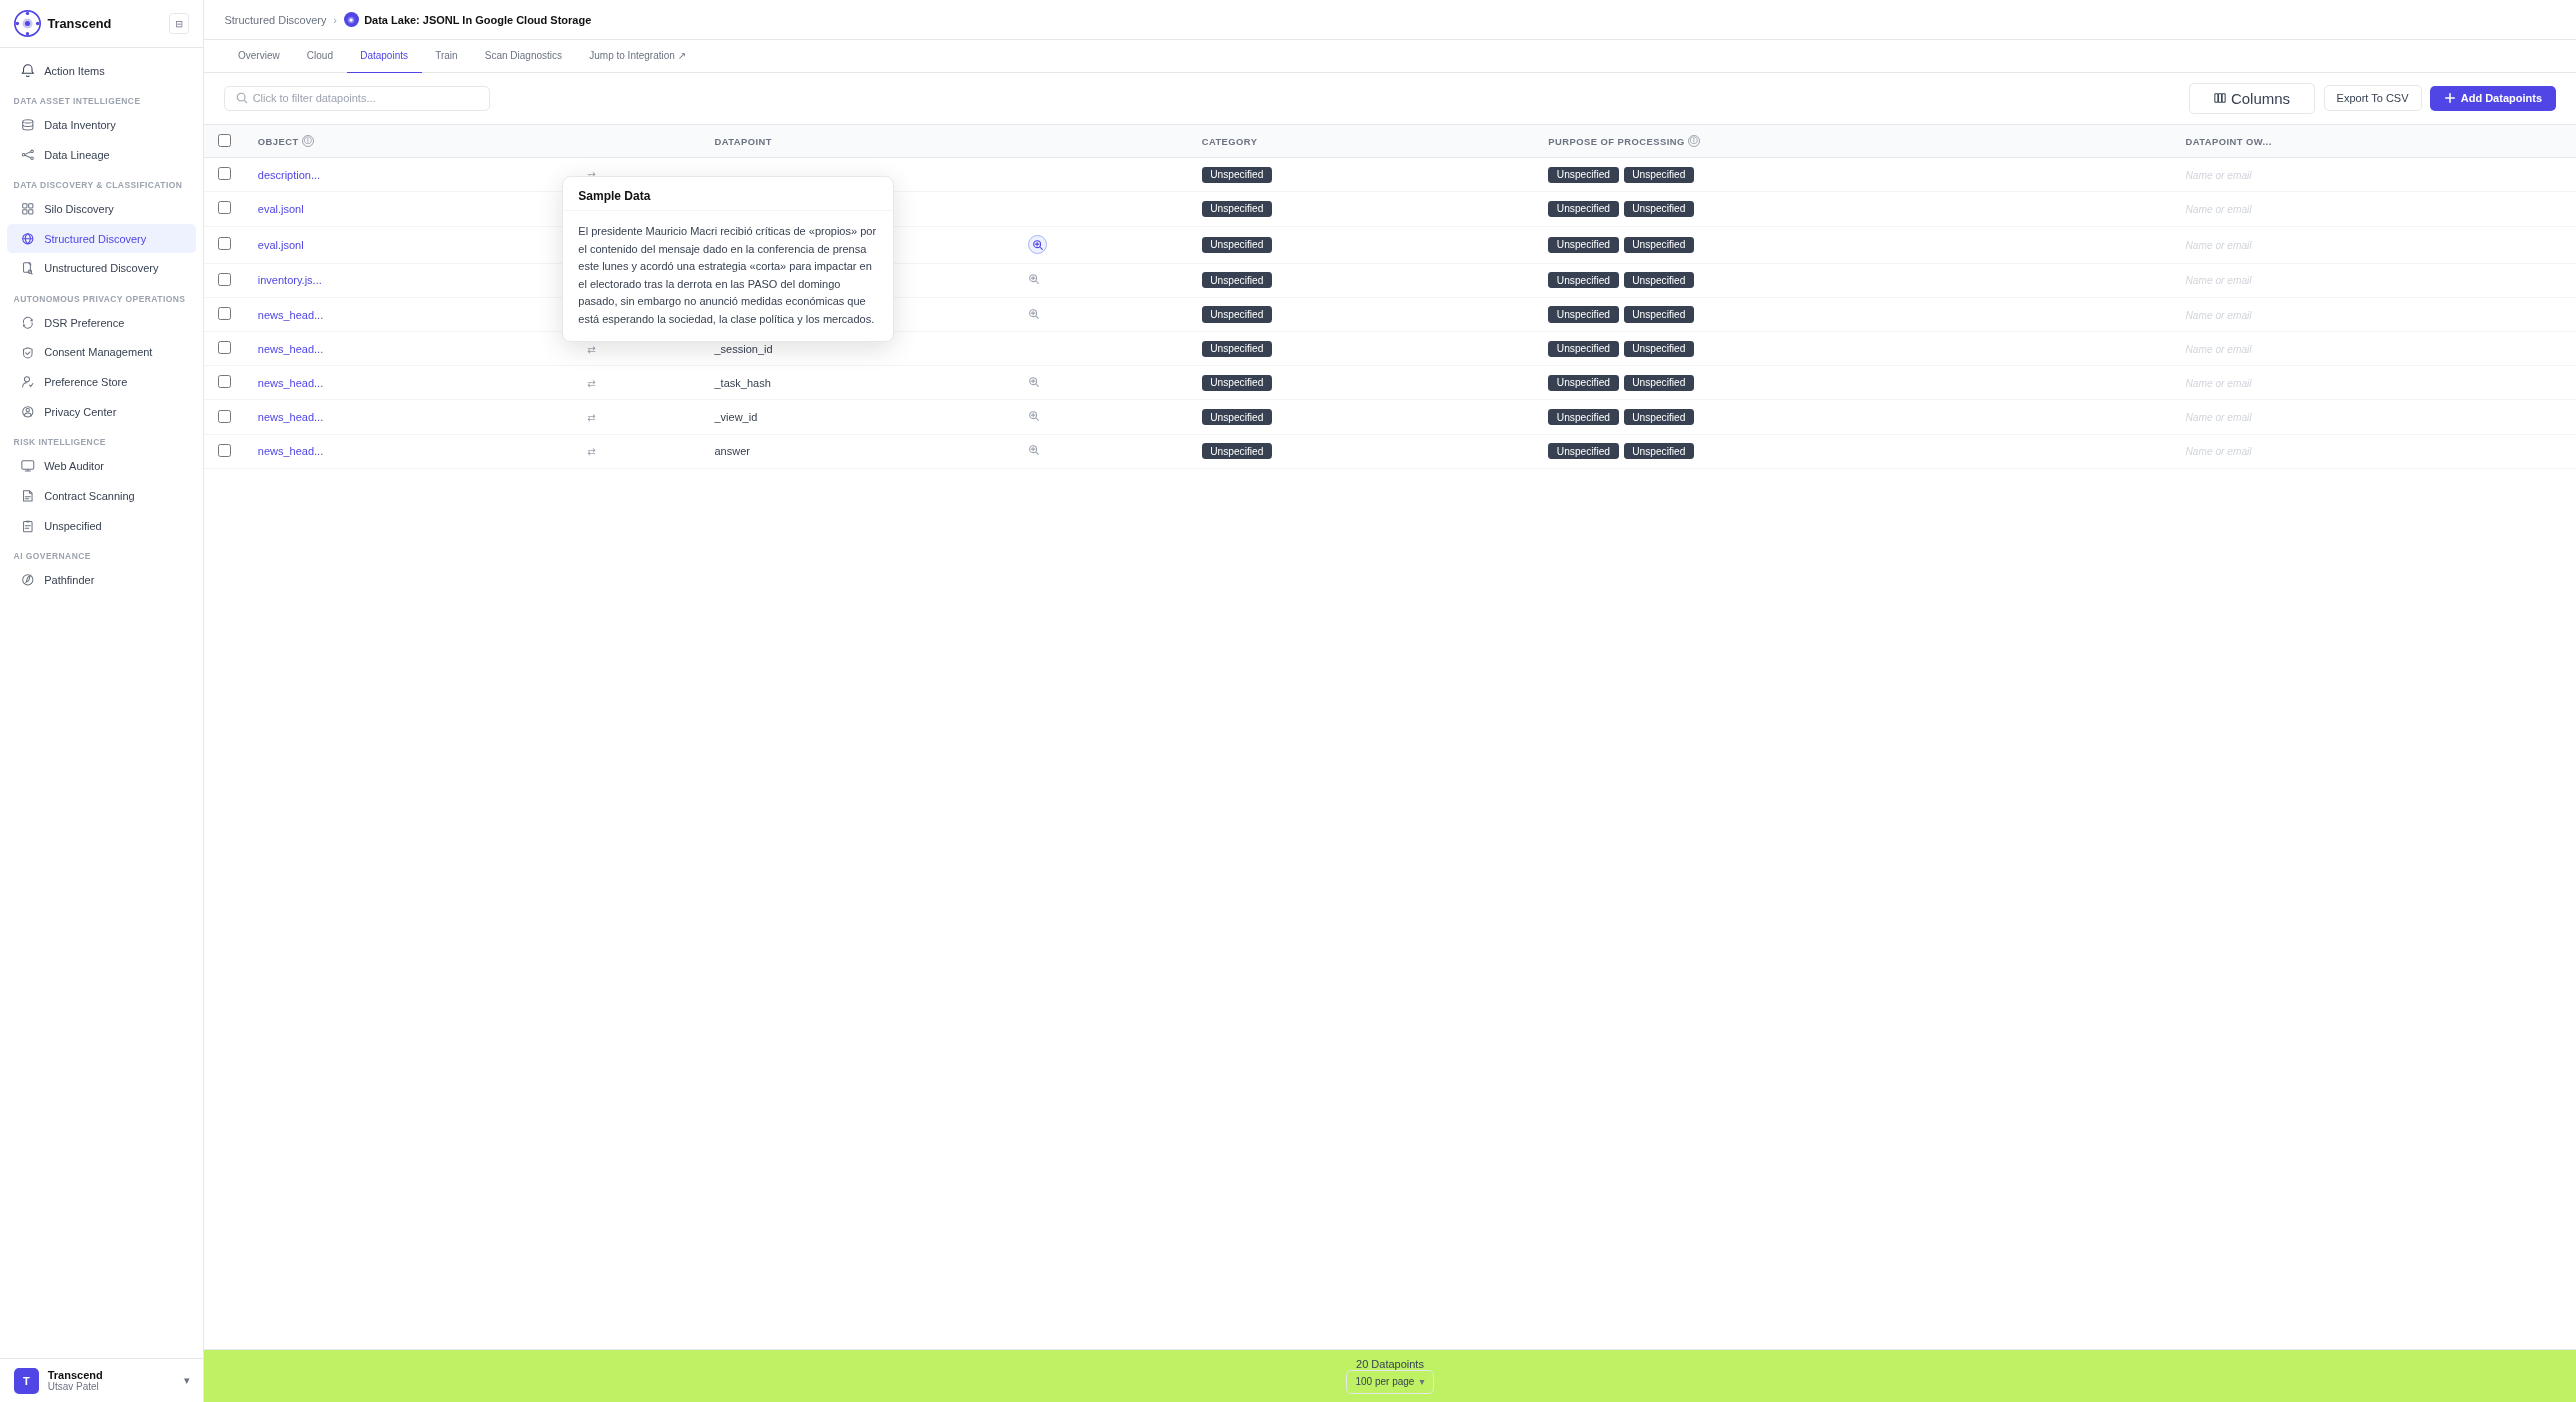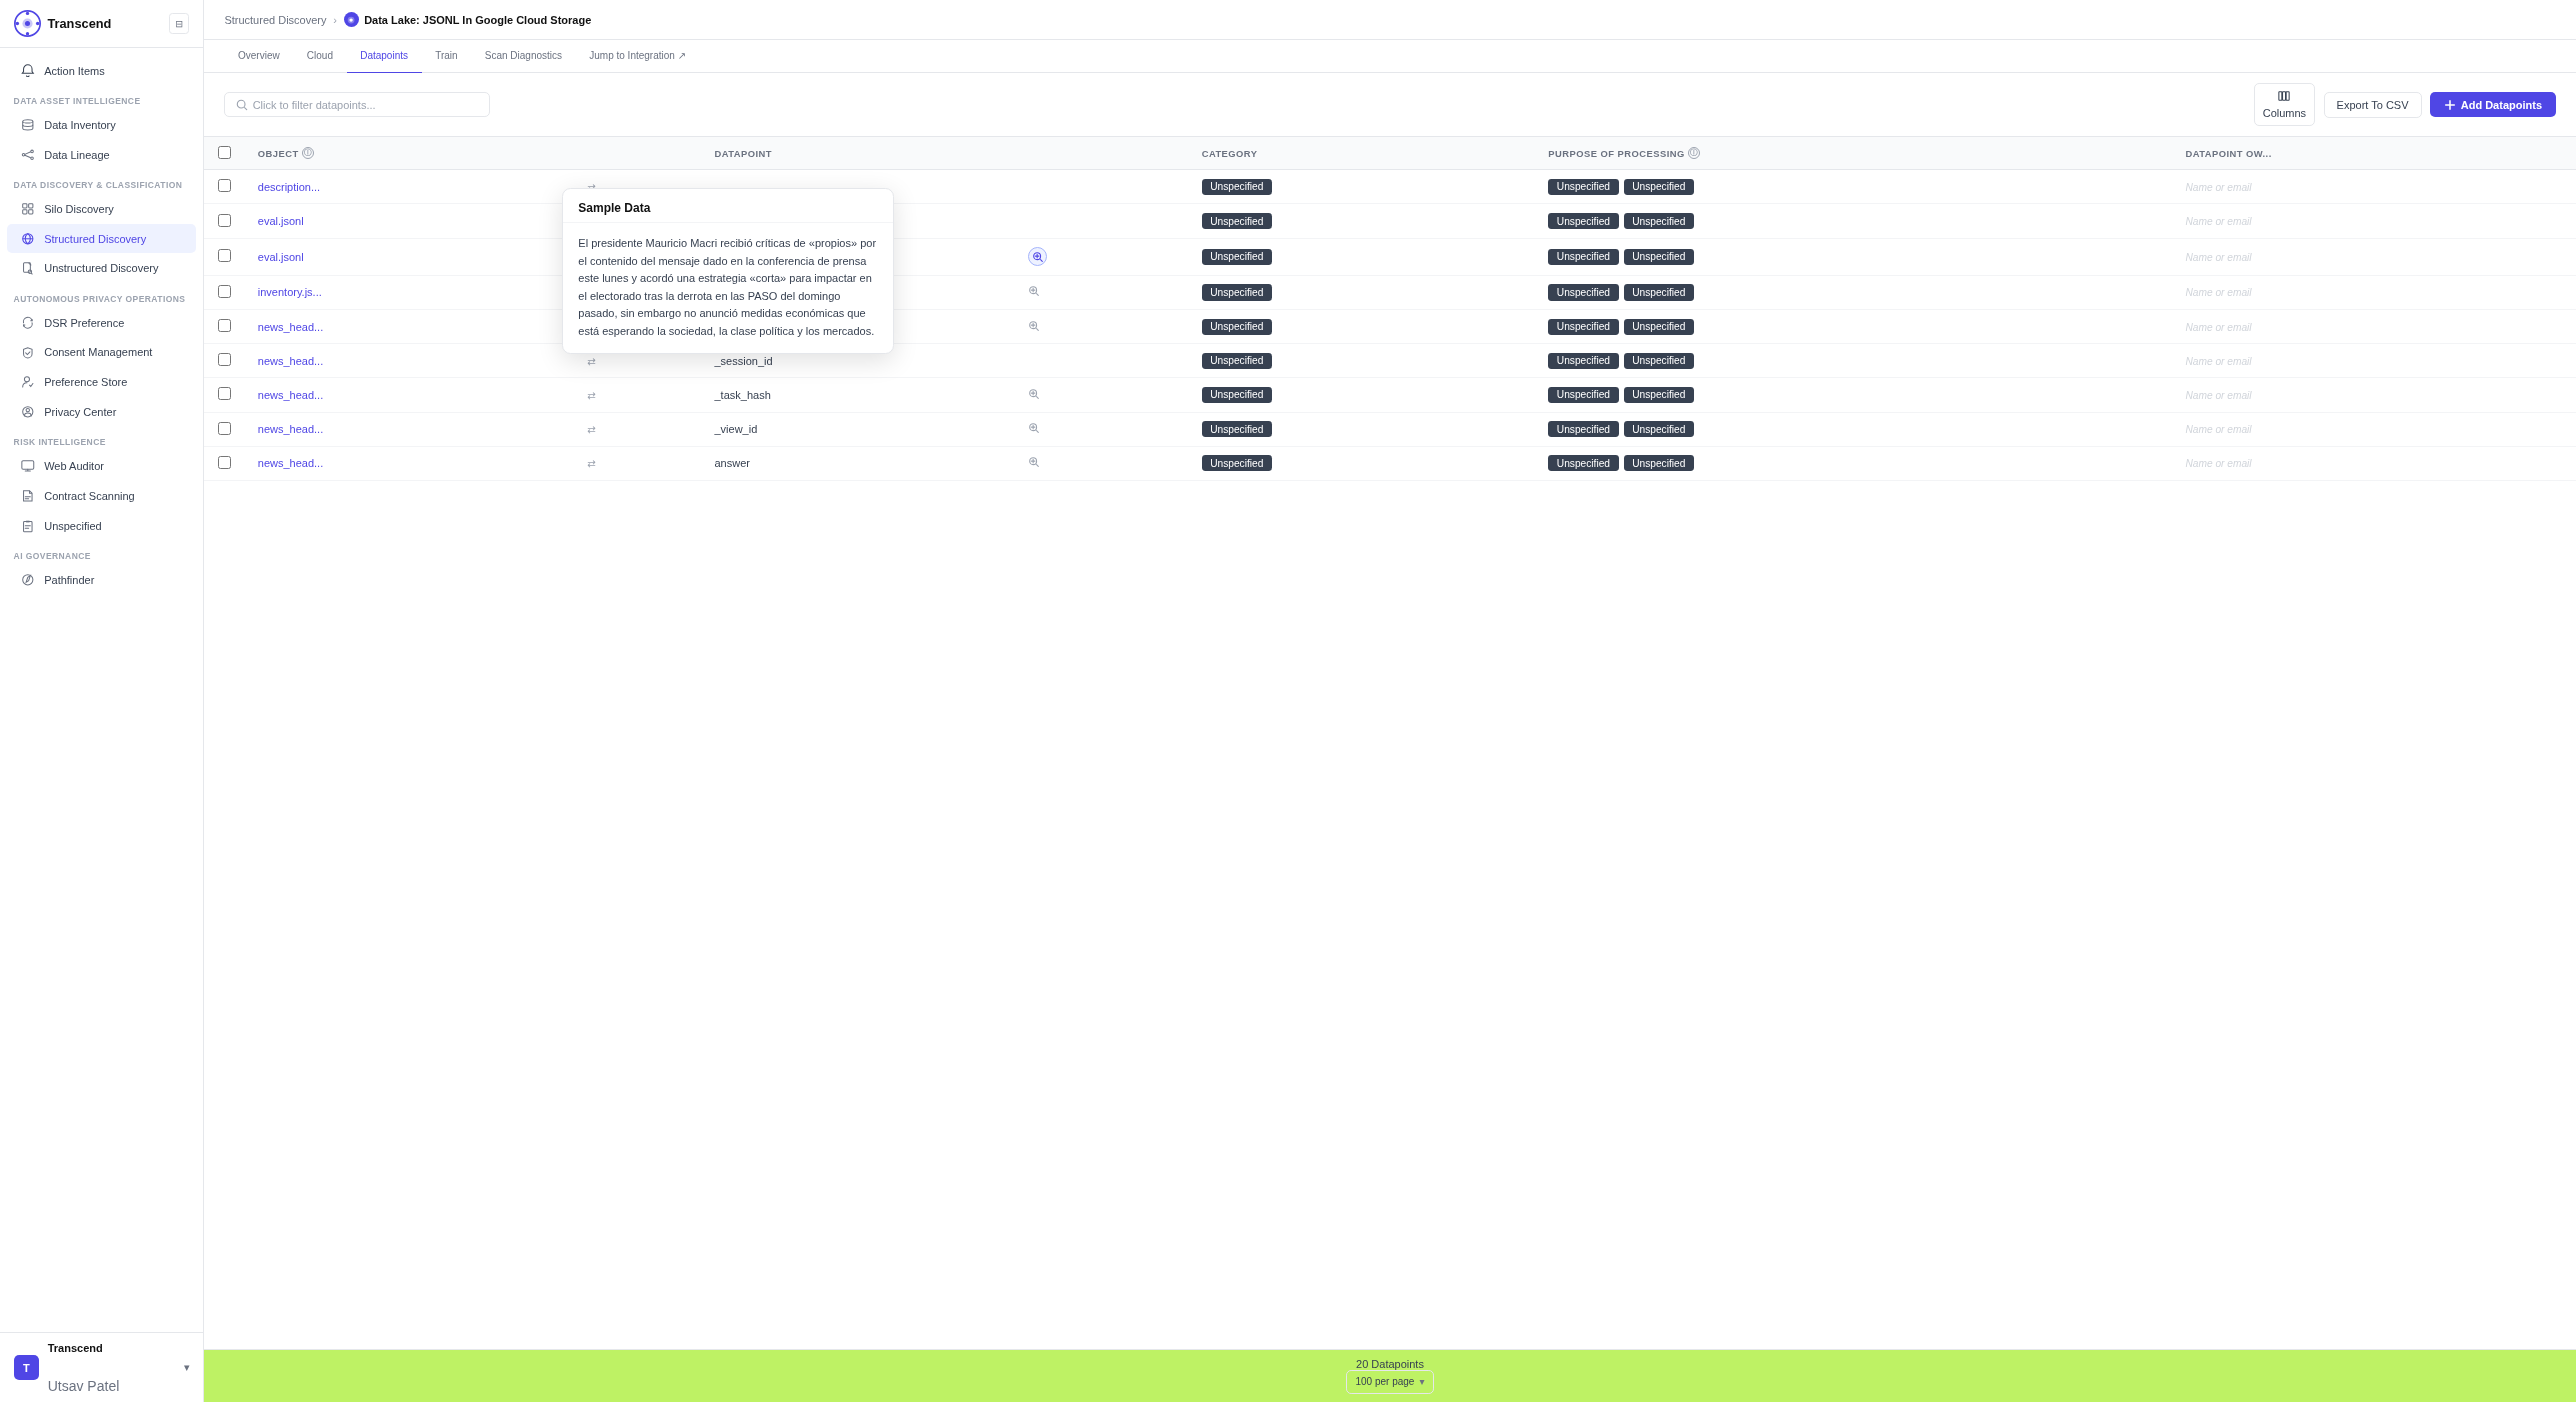--- a/index.html
+++ b/index.html
@@ -19,21 +19,21 @@
     .nav-item .nav-icon { width: 15.3px; height: 15.3px; display: flex; align-items: center; justify-content: center; color: inherit; flex-shrink: 0; }
     .nav-item .nav-label { font-size: 11px; font-weight: 500; }
 
     .nav-section-label { font-size: 8.5px; font-weight: 600; color: #9ca3af; padding: 10.2px 13.6px 3.4px; letter-spacing: 0.05em; text-transform: uppercase; }
 
     .sidebar-footer { border-top: 0.9px solid #e5e7eb; padding: 8.5px 13.6px; display: flex; align-items: center; justify-content: space-between; }
     .user-info { display: flex; align-items: center; gap: 8.5px; }
     .avatar { width: 25.6px; height: 25.6px; border-radius: 5.1px; background: #4f46e5; color: #fff; display: flex; align-items: center; justify-content: center; font-weight: 700; font-size: 11px; }
     .user-details { display: flex; flex-direction: column; }
     .user-name { font-weight: 600; font-size: 11px; color: #111; }
-    .user-org { font-size: 14px; color: #6b7280; margin-top: 24px; }
+    .user-org { font-size: 10px; color: #6b7280; }
 
     
     .main { flex: 1; display: flex; flex-direction: column; overflow: hidden; background: #fff; }
 
     
     .breadcrumb { display: flex; align-items: center; gap: 6.8px; padding: 12px 20.4px; border-bottom: 0.9px solid #e5e7eb; font-size: 11px; }
     .breadcrumb-item { color: #6b7280; cursor: pointer; }
     .breadcrumb-separator { color: #9ca3af; }
     .breadcrumb-current { display: flex; align-items: center; gap: 5.1px; color: #111; font-weight: 600; }
     .breadcrumb-icon { width: 15.3px; height: 15.3px; border-radius: 50%; background: #4f46e5; display: flex; align-items: center; justify-content: center; }
@@ -42,21 +42,21 @@
     .tabs { display: flex; align-items: center; gap: 0; padding: 0 20.4px; border-bottom: 0.9px solid #e5e7eb; }
     .tab { padding: 10.2px 13.6px; cursor: pointer; color: #6b7280; font-size: 10px; font-weight: 500; border-bottom: 1.7px solid transparent; margin-bottom: -0.9px; }
     .tab.active { color: #4f46e5; border-bottom-color: #4f46e5; }
     .tab-external { display: flex; align-items: center; gap: 3.4px; }
 
     
     .toolbar { display: flex; align-items: center; justify-content: space-between; padding: 10.2px 20.4px; border-bottom: 0.9px solid #e5e7eb; }
     .toolbar-left { display: flex; align-items: center; gap: 6.8px; }
     .search-box { display: flex; align-items: center; gap: 5.1px; border: 0.9px solid #e5e7eb; border-radius: 5.1px; padding: 5.1px 10.2px; width: 266px; color: #9ca3af; font-size: 11px; }
     .toolbar-right { display: flex; align-items: center; gap: 8.5px; }
-    .btn-columns { display: flex; align-items: center; gap: 5.1px; border: 0.9px solid #e5e7eb; border-radius: 5.1px; padding: 6px 8px; cursor: pointer; color: #374151; font-size: 11px; font-weight: 500; flex-direction: column; }
+    .btn-columns { display: flex; align-items: center; gap: 5.1px; border: 0.9px solid #e5e7eb; border-radius: 5.1px; padding: 6px 24px; cursor: pointer; color: #374151; font-size: 15px; font-weight: 500; }
     .btn-export { border: 0.9px solid #e5e7eb; border-radius: 5.1px; padding: 6px 12px; cursor: pointer; color: #374151; font-size: 11px; font-weight: 500; background: #fff; }
     .btn-add { display: flex; align-items: center; gap: 5.1px; background: #4f46e5; color: #fff; border: none; border-radius: 5.1px; padding: 6.8px 13.6px; cursor: pointer; font-size: 11px; font-weight: 600; }
 
     
     .table-container { flex: 1; overflow-y: auto; position: relative; }
     table { width: 100%; border-collapse: collapse; }
     thead th { background: #f9fafb; border-bottom: 0.9px solid #e5e7eb; padding: 8.5px 13.6px; text-align: left; font-size: 9.4px; font-weight: 600; color: #6b7280; text-transform: uppercase; letter-spacing: 0.05em; white-space: nowrap; position: sticky; top: 0; z-index: 2; }
     tbody tr { border-bottom: 0.9px solid #f3f4f6; }
     tbody td { padding: 8.5px 13.6px; font-size: 11px; color: #374151; vertical-align: middle; }
     .object-link { color: #4f46e5; text-decoration: none; font-weight: 500; }

